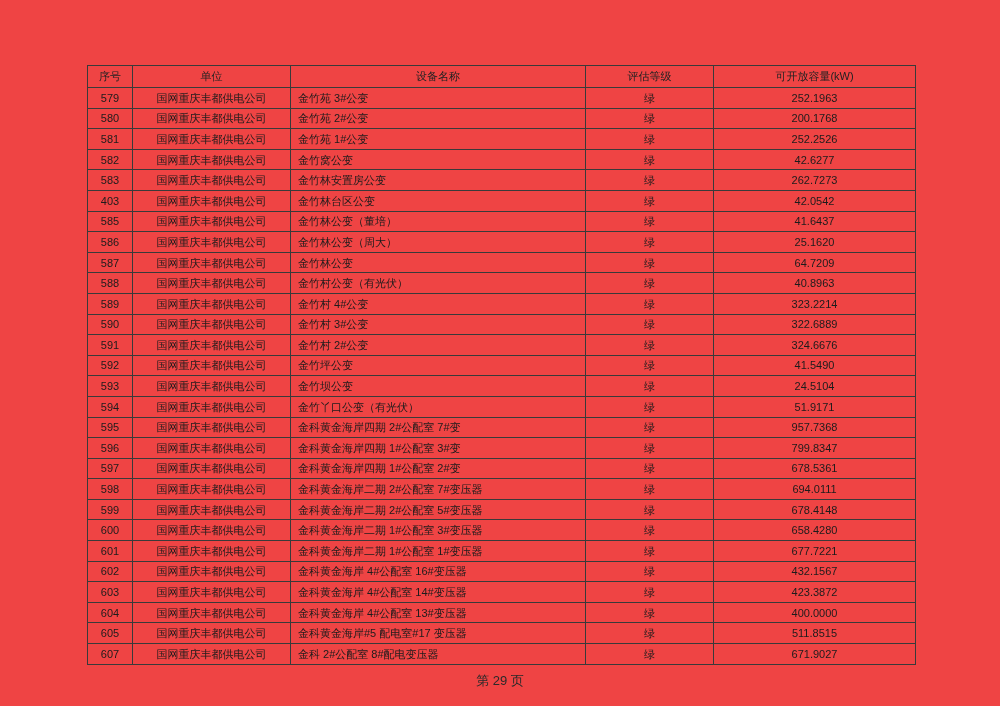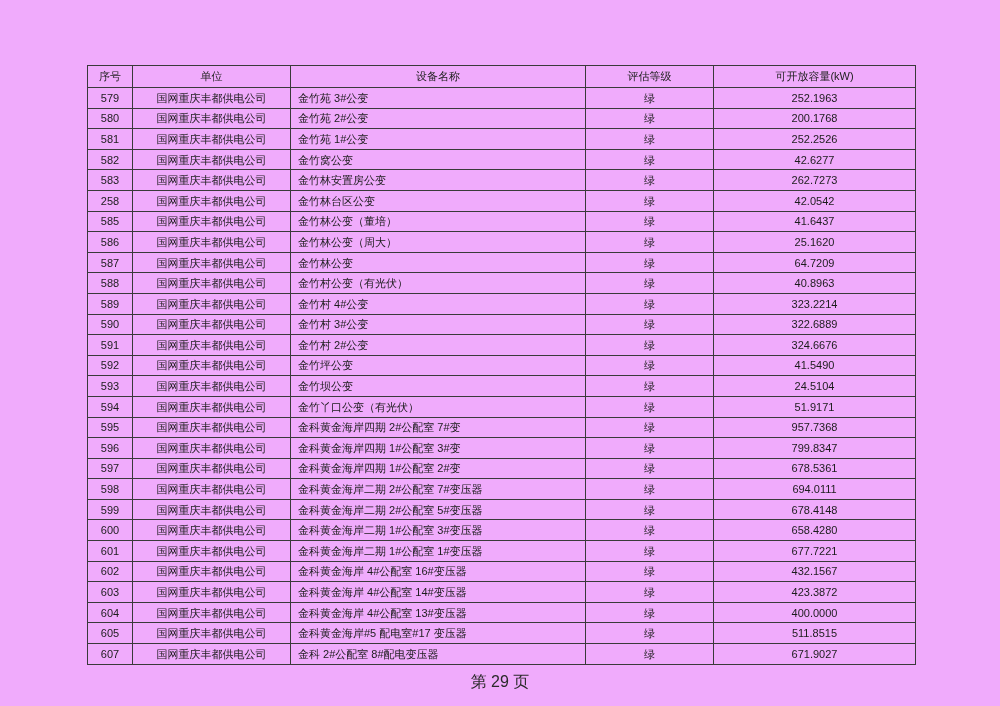--- a/index.html
+++ b/index.html
@@ -8,21 +8,21 @@
     width: 1000px;
     height: 706px;
     background: #ffffff;
     font-family: "Liberation Sans", sans-serif;
     color: #1c1c1c;
   }
   .page {
     position: relative;
     width: 1000px;
     height: 706px;
-    background: #f0abfc;
+    background: #ef4444;
     overflow: hidden;
   }
   table.doc-table {
     position: absolute;
     left: 87px;
     top: 65px;
     width: 828px;
     border-collapse: collapse;
     table-layout: fixed;
   }
@@ -46,21 +46,21 @@
   table.doc-table td.col-device {
     text-align: left;
     padding-left: 7px;
   }
   .footer {
     position: absolute;
     left: 0;
     top: 672px;
     width: 1000px;
     text-align: center;
-    font-size: 16px;
+    font-size: 13px;
     color: #2a2a2a;
   }
 </style>
 </head>
 <body>
 
 <div class="page">
 
   <table class="doc-table">
     <colgroup>
@@ -109,21 +109,21 @@
           <td class="col-capacity">42.6277</td>
         </tr>
         <tr>
           <td class="col-no">583</td>
           <td class="col-unit">国网重庆丰都供电公司</td>
           <td class="col-device">金竹林安置房公变</td>
           <td class="col-grade">绿</td>
           <td class="col-capacity">262.7273</td>
         </tr>
         <tr>
-          <td class="col-no">258</td>
+          <td class="col-no">403</td>
           <td class="col-unit">国网重庆丰都供电公司</td>
           <td class="col-device">金竹林台区公变</td>
           <td class="col-grade">绿</td>
           <td class="col-capacity">42.0542</td>
         </tr>
         <tr>
           <td class="col-no">585</td>
           <td class="col-unit">国网重庆丰都供电公司</td>
           <td class="col-device">金竹林公变（董培）</td>
           <td class="col-grade">绿</td>

